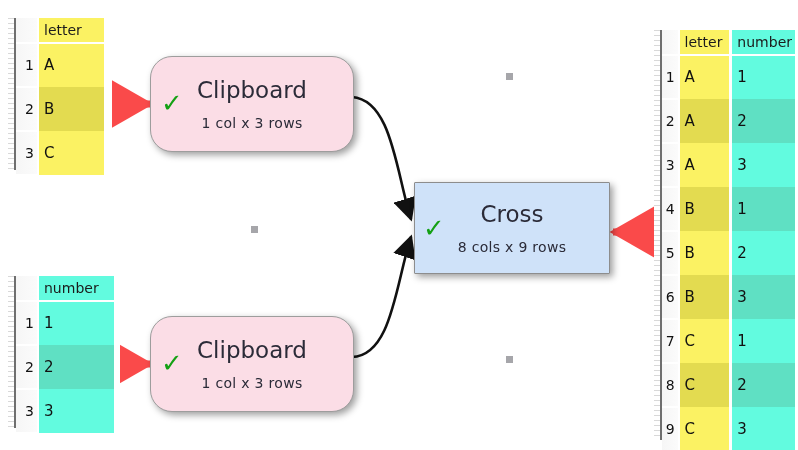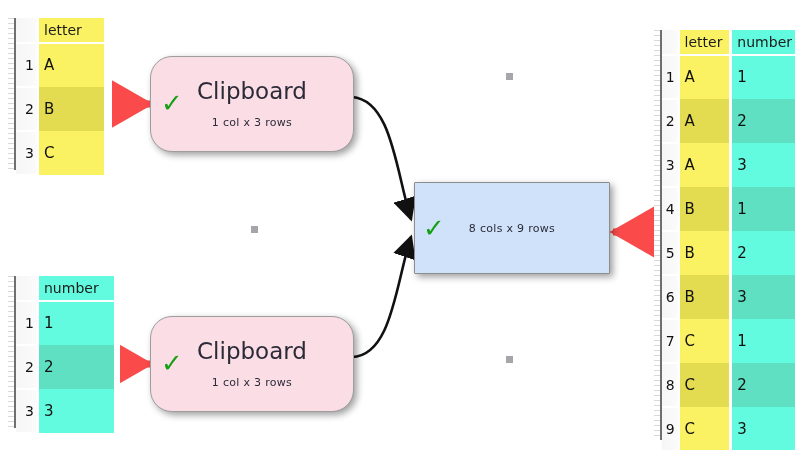--- a/index.html
+++ b/index.html
@@ -32,21 +32,21 @@
      border-bottom:2px solid #ffffff;border-right:2px solid #ffffff;}
   .datacell{height:42px;font-size:15px;color:#111;text-align:left;
      padding-left:5px !important;vertical-align:middle;
      border-right:3px solid #ffffff;border-bottom:1px solid transparent;}
 
   
   .node{position:absolute;box-sizing:border-box;
      display:flex;flex-direction:column;align-items:center;justify-content:center;
      box-shadow:3px 3px 7px rgba(0,0,0,.38);}
   .node .title{font-size:23px;color:#2b2b38;line-height:1;margin-bottom:14px;}
-  .node .sub{font-size:11px;color:#2b2b38;line-height:1;letter-spacing:.3px;}
+  .node .sub{font-size:14px;color:#2b2b38;line-height:1;letter-spacing:.3px;}
   .node.clip{background:#fbdde6;border:1px solid #9d9d9d;border-radius:22px;}
   .node.cross{background:#cfe2f9;border:1px solid #8d8d8d;border-radius:1px;}
   .tick{position:absolute;font-size:26px;color:#14a014;line-height:1;
      font-family:"DejaVu Sans", sans-serif;}
 
   .dot{position:absolute;width:7px;height:7px;background:#a6a6aa;}
   svg.wires{position:absolute;left:0;top:0;width:798px;height:450px;
      pointer-events:none;}
 </style>
 </head>
@@ -197,17 +197,18 @@
     <span class="tick" style="left:10px;top:33px;">✓</span>
   </div>
 
   <div class="node clip" style="left:150px;top:312px;width:204px;height:96px;">
     <div class="title">Clipboard</div>
     <div class="sub">1 col x 3 rows</div>
     <span class="tick" style="left:10px;top:33px;">✓</span>
   </div>
 
   <div class="node cross" style="left:414px;top:178px;width:196px;height:92px;">
+    <div class="title">Cross</div>
     <div class="sub">8 cols x 9 rows</div>
     <span class="tick" style="left:8px;top:32px;">✓</span>
   </div>
 
 </div>
 
 </body></html>

